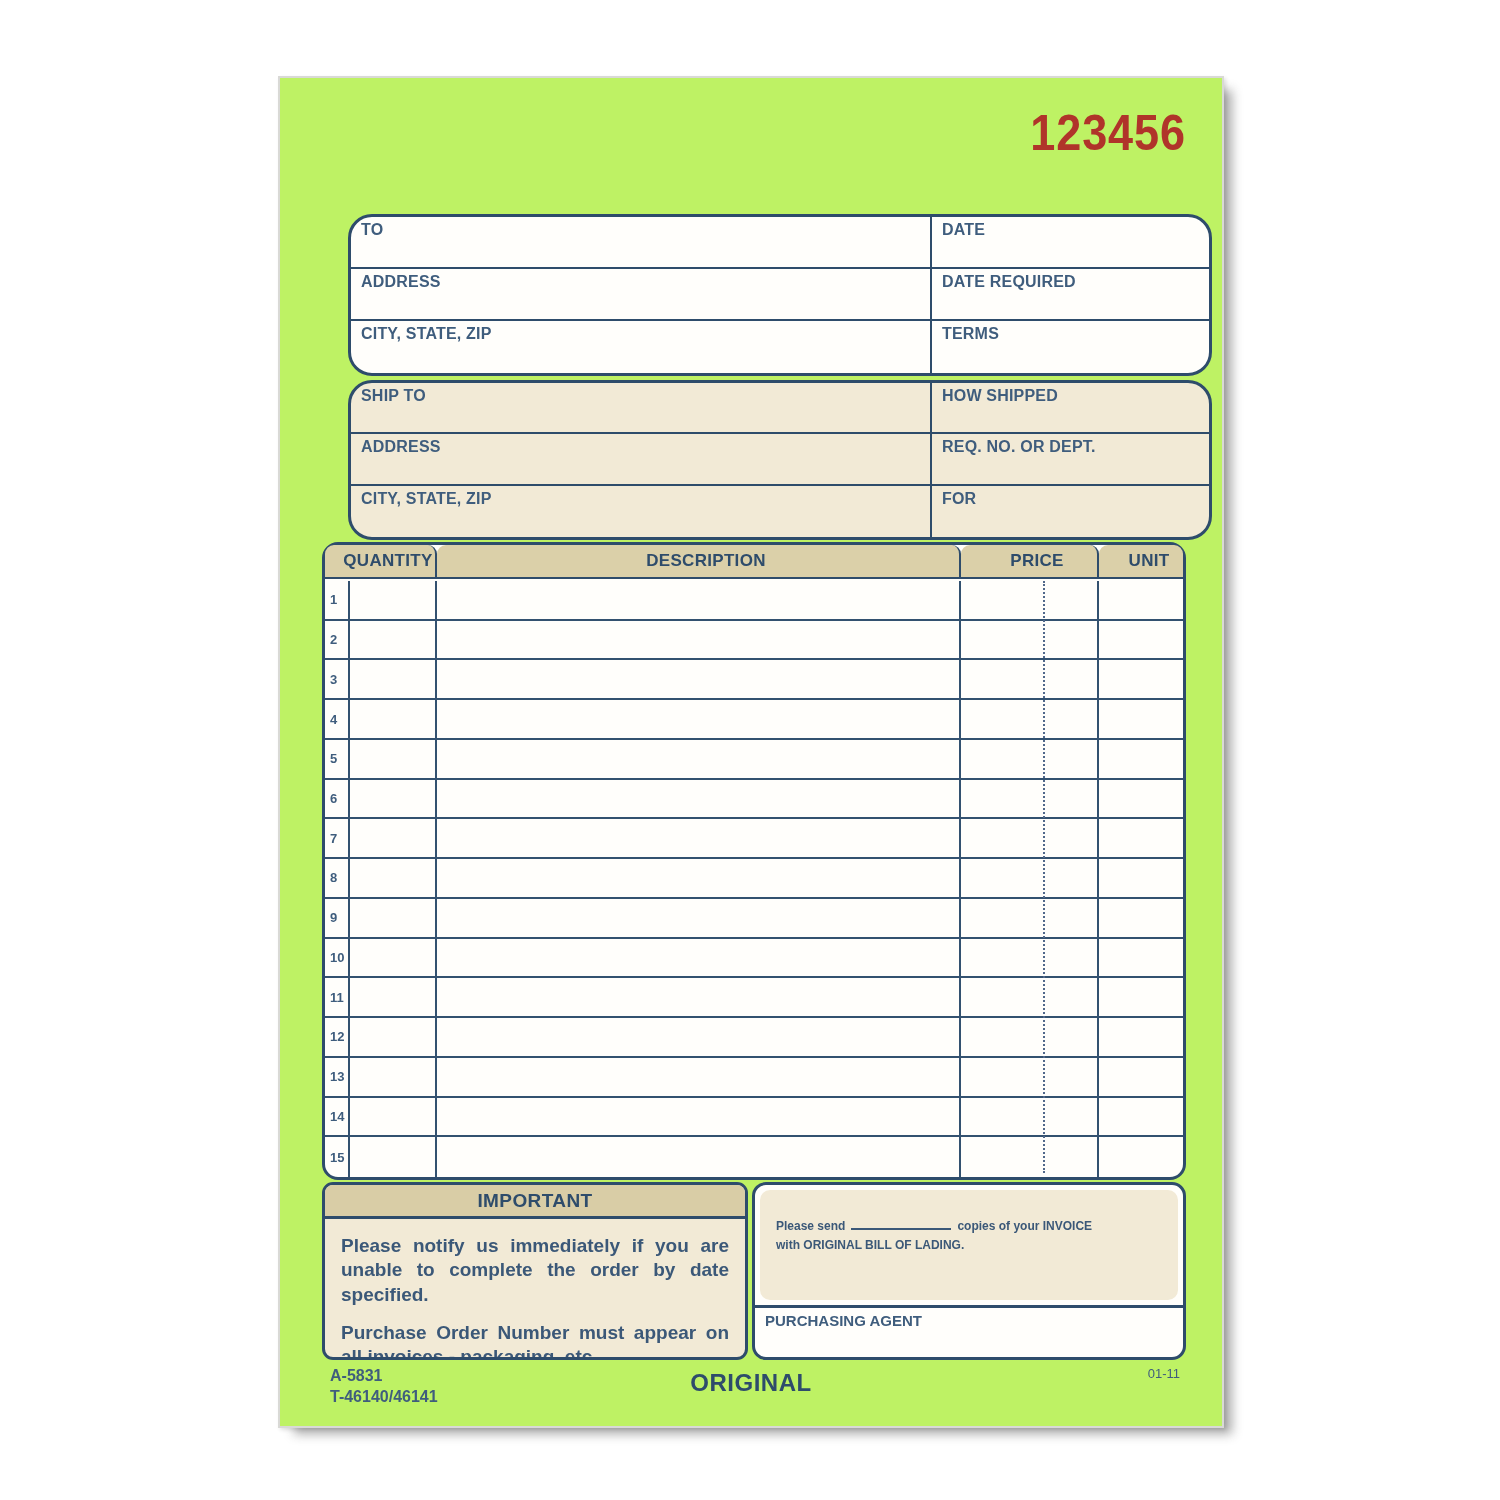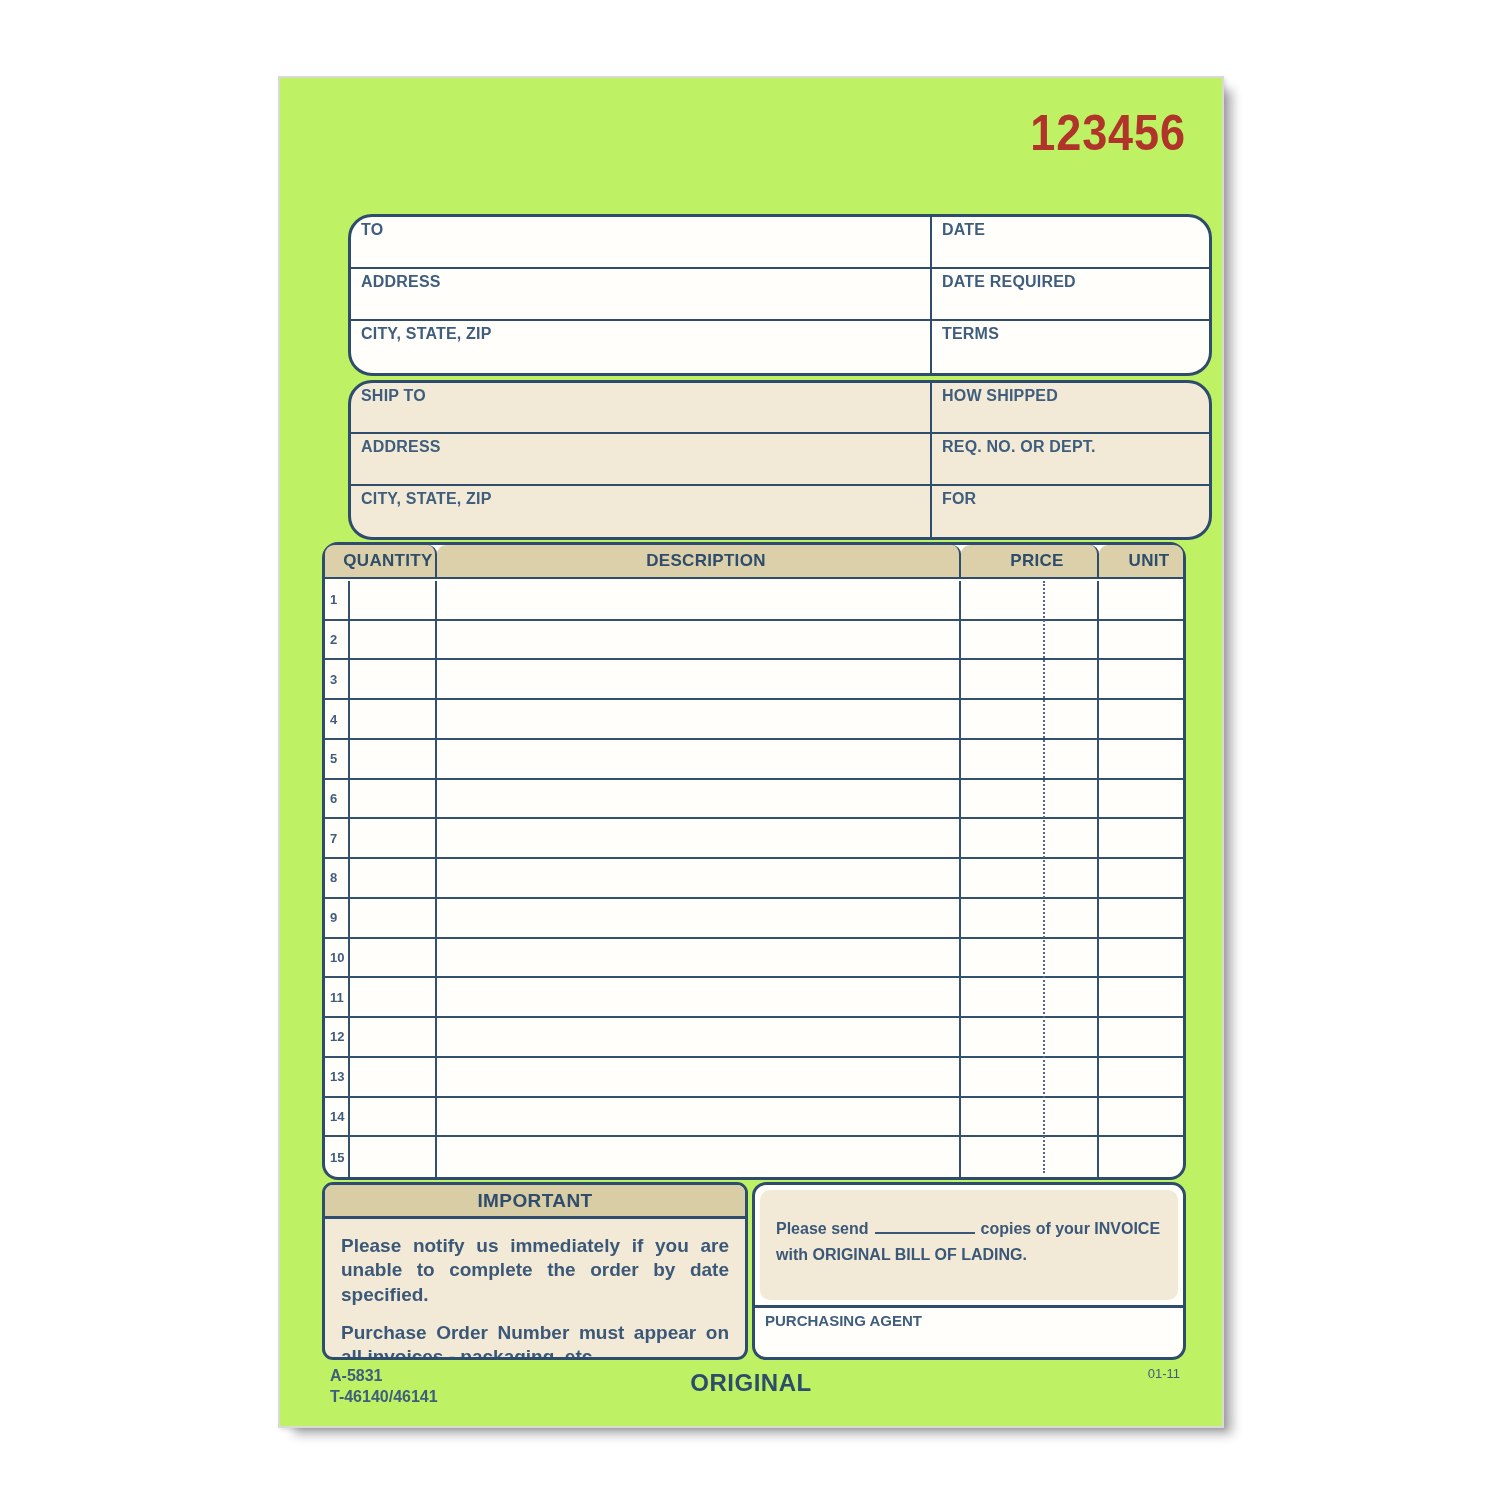--- a/index.html
+++ b/index.html
@@ -97,21 +97,21 @@
     margin:9px 0 14px; font-size:19px; font-weight:bold; color:#3b5878;
     line-height:1.28; text-align:justify;
   }
   .invoice-box {
     position:absolute; left:472px; top:1104px; width:434px; height:178px;
     border:3px solid #2e4c6b; border-radius:14px; background:#fffefb;
   }
   .invoice-panel {
     position:absolute; left:5px; right:5px; top:5px; height:110px;
     background:#f2ead6; border-radius:10px;
-    padding:26px 16px 0; font-size:16px; font-weight:bold; color:#3b5878;
+    padding:26px 16px 0; font-size:12px; font-weight:bold; color:#3b5878;
   }
   .invoice-line { white-space:nowrap; line-height:1.6; }
   .blank {
     display:inline-block; width:100px; height:14px; margin:0 6px;
     border-bottom:2px solid #3b5878;
   }
   .agent-divider {
     position:absolute; left:-3px; right:-3px; top:120px;
     border-top:3px solid #2e4c6b;
   }

